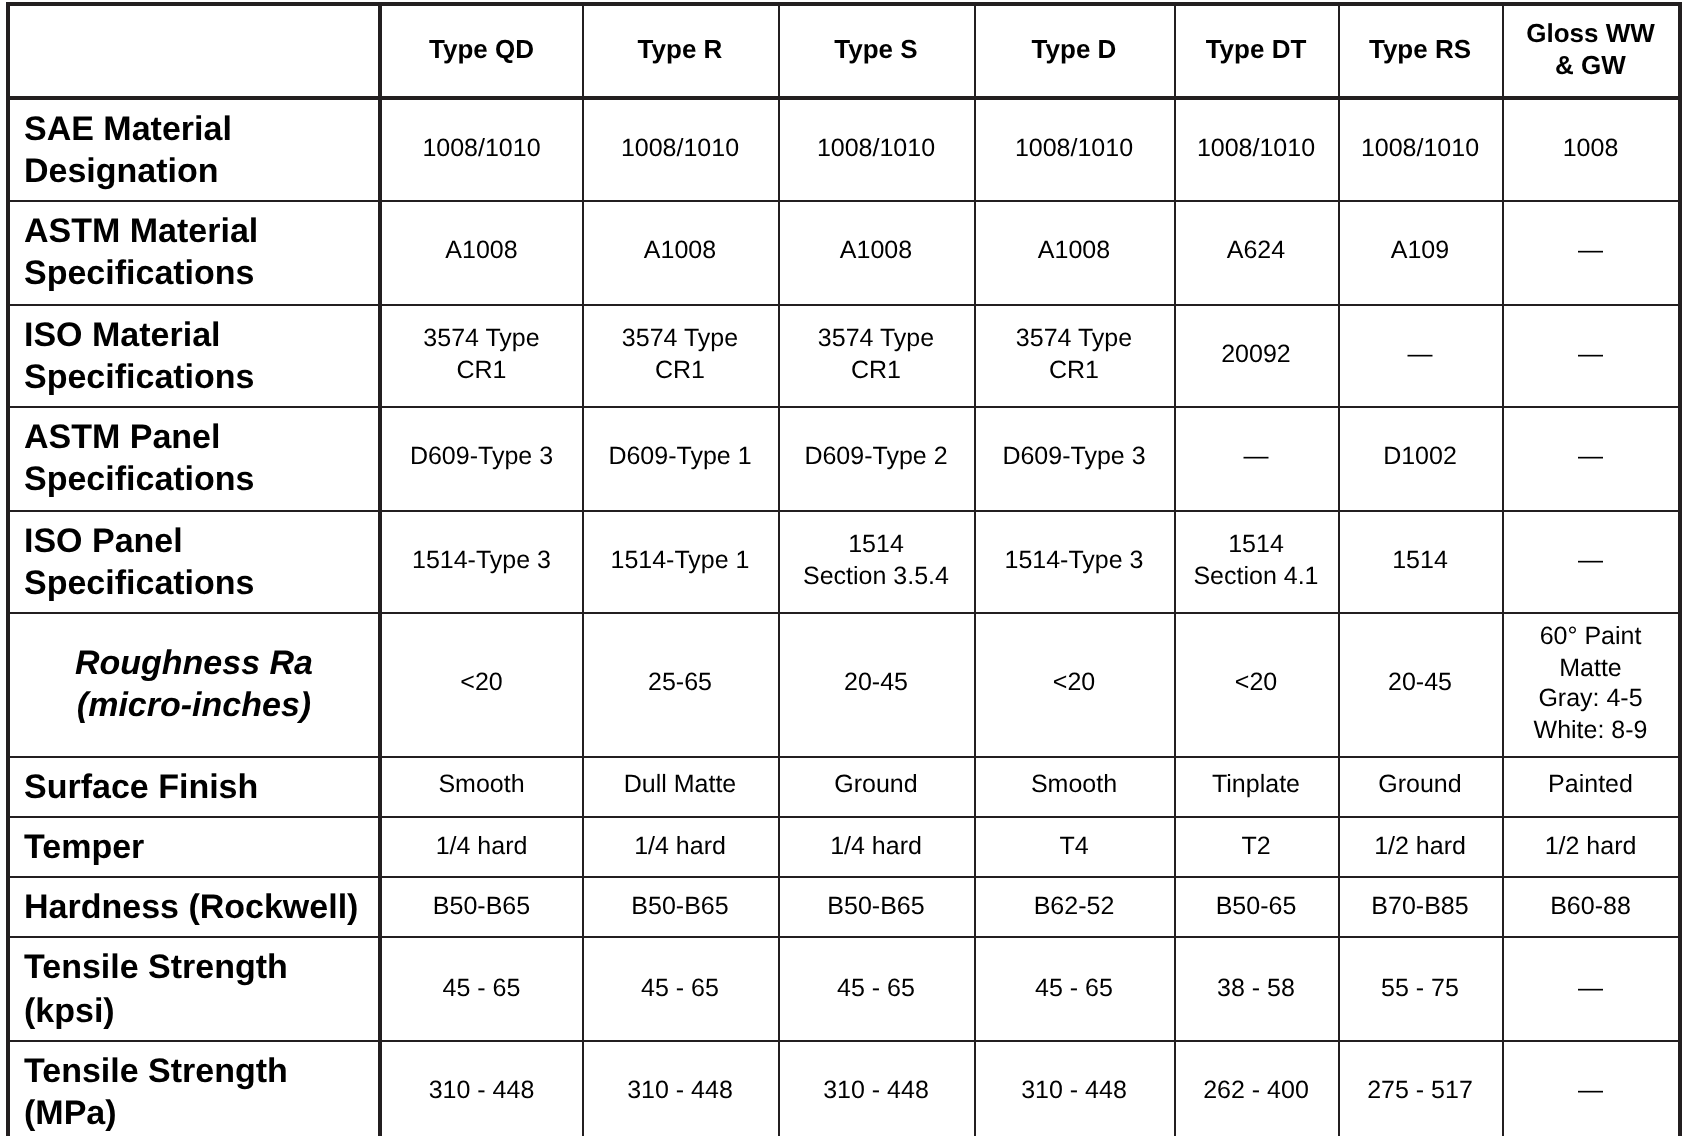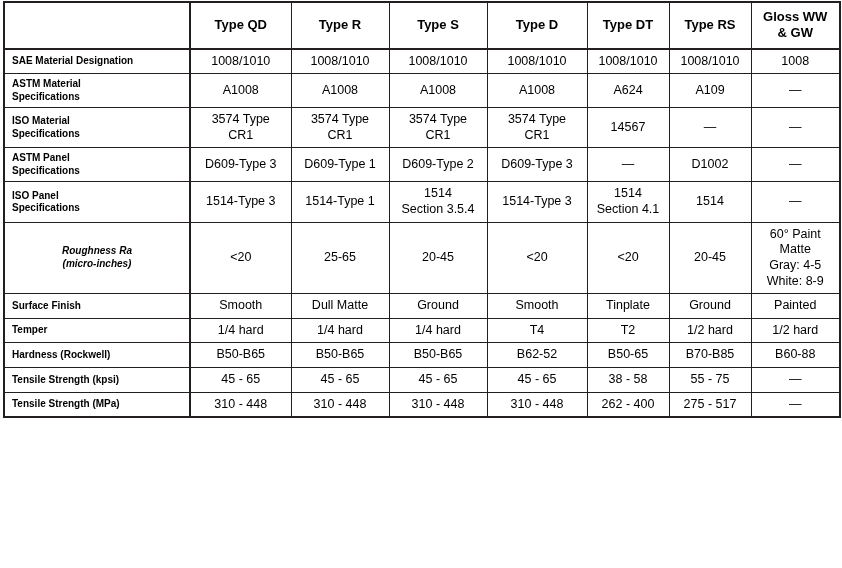--- a/index.html
+++ b/index.html
@@ -39,21 +39,21 @@
   table.spec-table tr.header-row th {
     font-weight: bold;
     font-size: 13px;
     border-bottom: 2px solid #231f20;
     padding: 6px 3px;
   }
   table.spec-table th.row-label,
   table.spec-table td.row-label {
     text-align: left;
     font-weight: bold;
-    font-size: 10px;
+    font-size: 17px;
     padding-left: 7px;
     border-right: 2px solid #231f20;
   }
   table.spec-table th.corner-cell {
     border-right: 2px solid #231f20;
     border-bottom: 2px solid #231f20;
   }
   col.c-label { width: 186px; }
   col.c-qd    { width: 101px; }
   col.c-r     { width: 98px; }
@@ -155,21 +155,21 @@
           <span class="multi">CR1</span>
         </td>
         <td>
           <span class="multi">3574 Type</span>
           <span class="multi">CR1</span>
         </td>
         <td>
           <span class="multi">3574 Type</span>
           <span class="multi">CR1</span>
         </td>
-        <td>14567</td>
+        <td>20092</td>
         <td class="dash">—</td>
         <td class="dash">—</td>
       </tr>
 
       <tr>
         <th class="row-label">
           <span class="multi">ASTM Panel</span>
           <span class="multi">Specifications</span>
         </th>
         <td>D609-Type 3</td>

